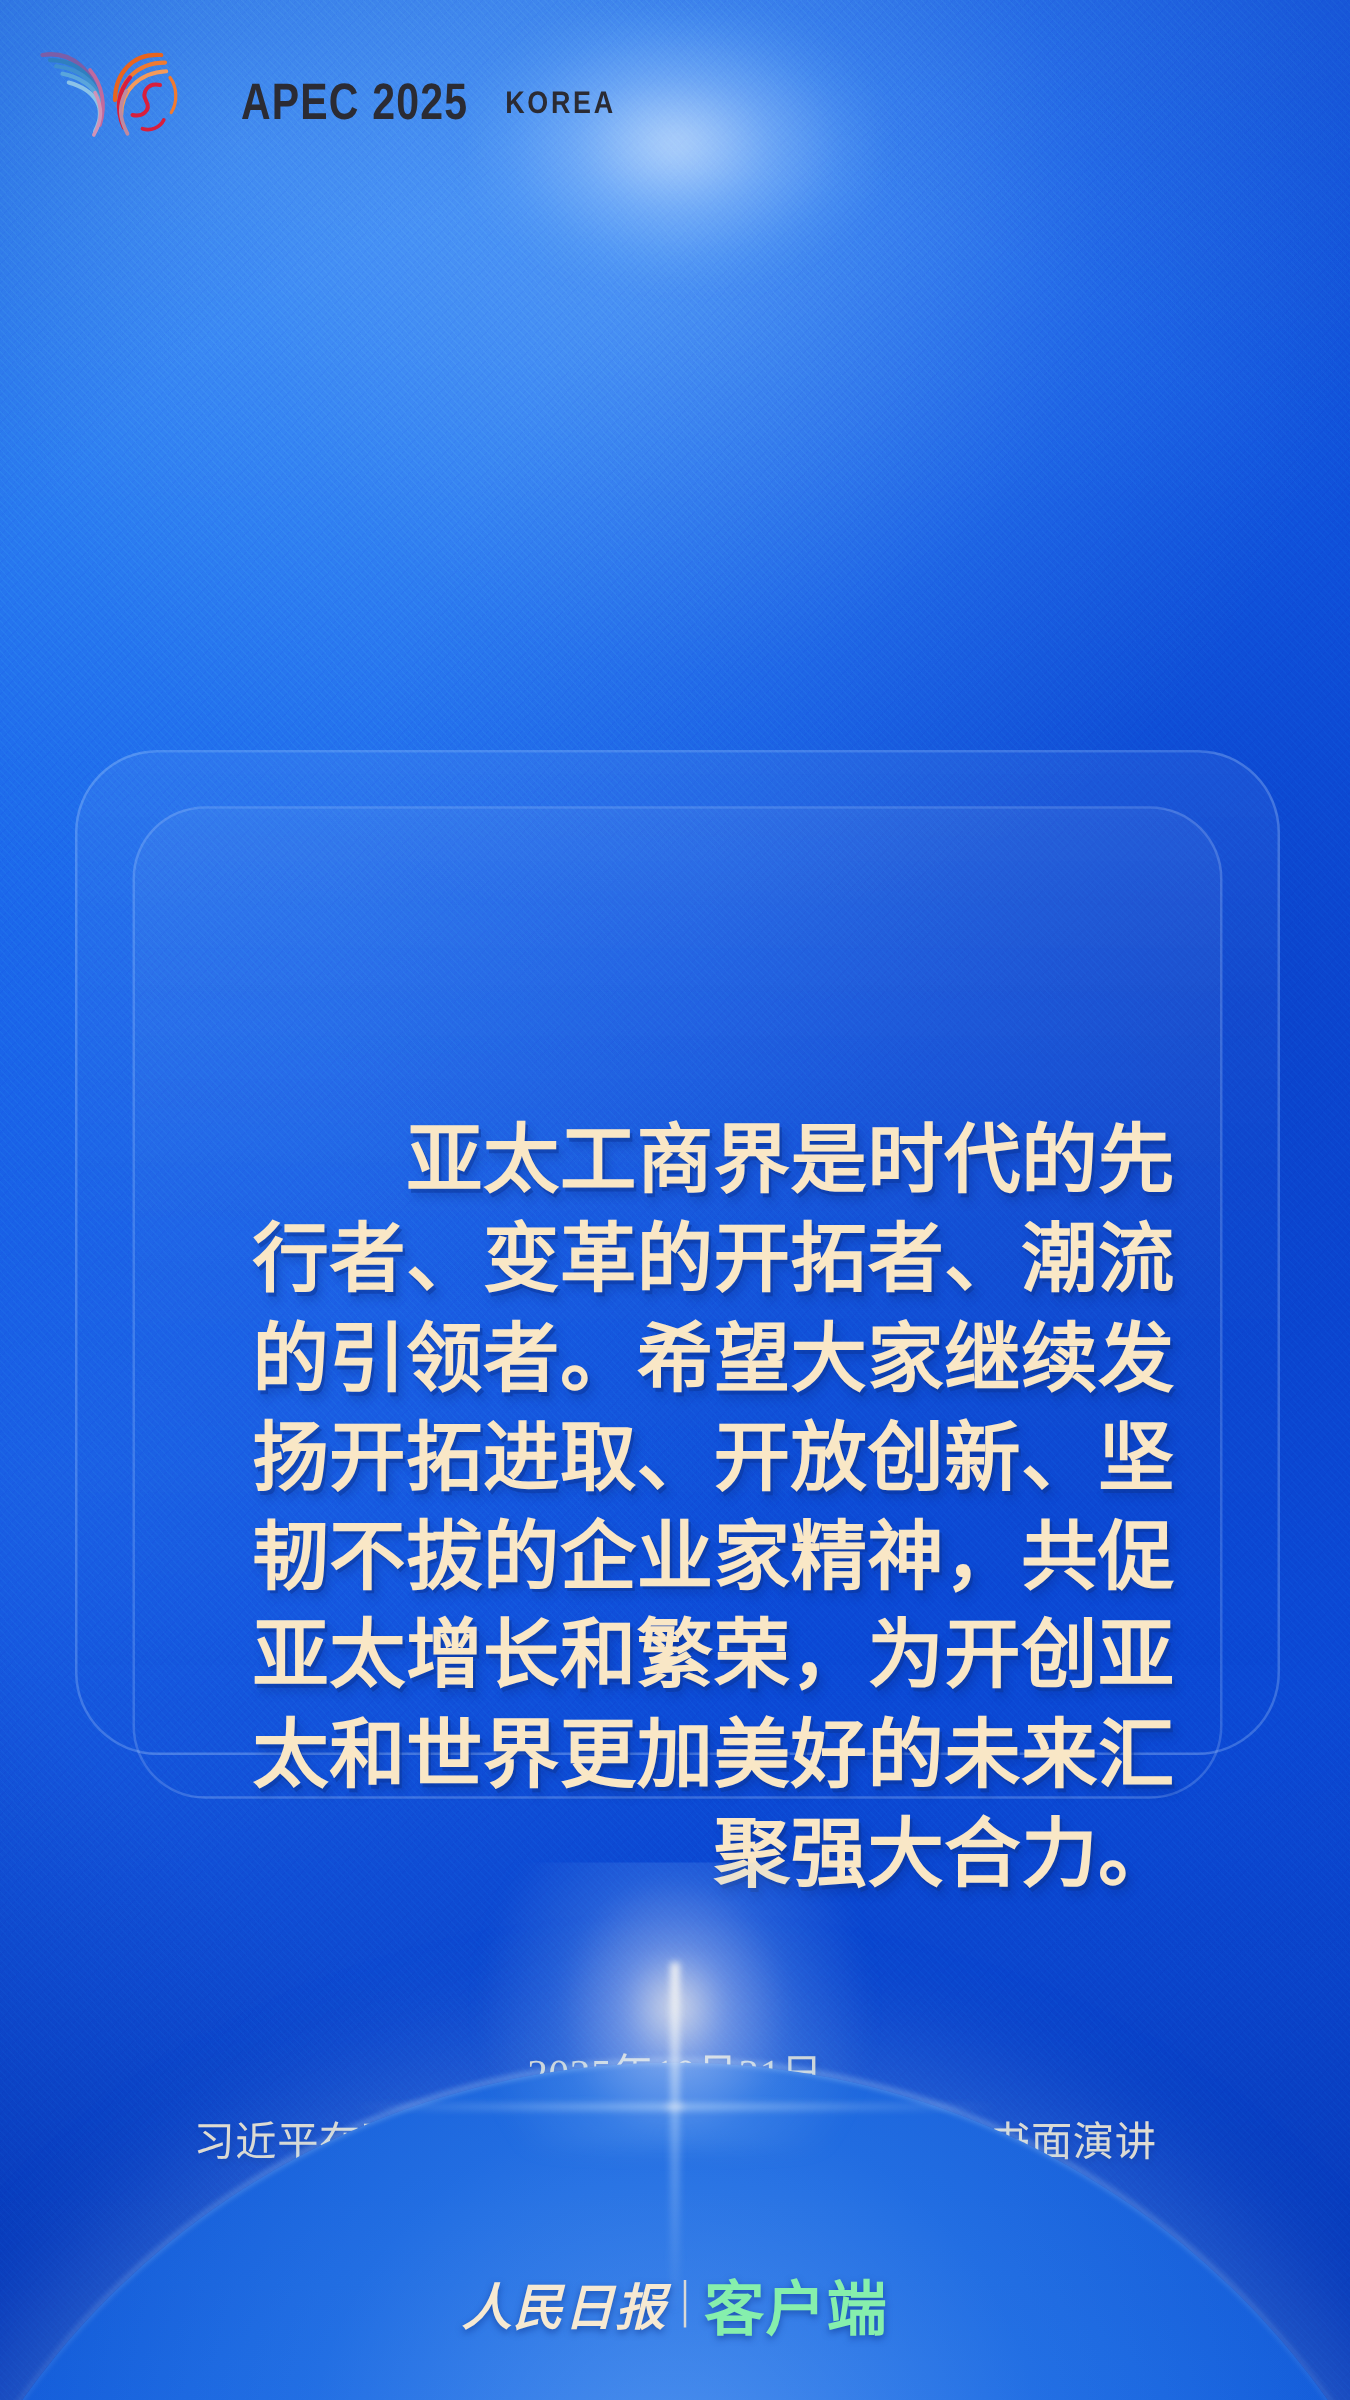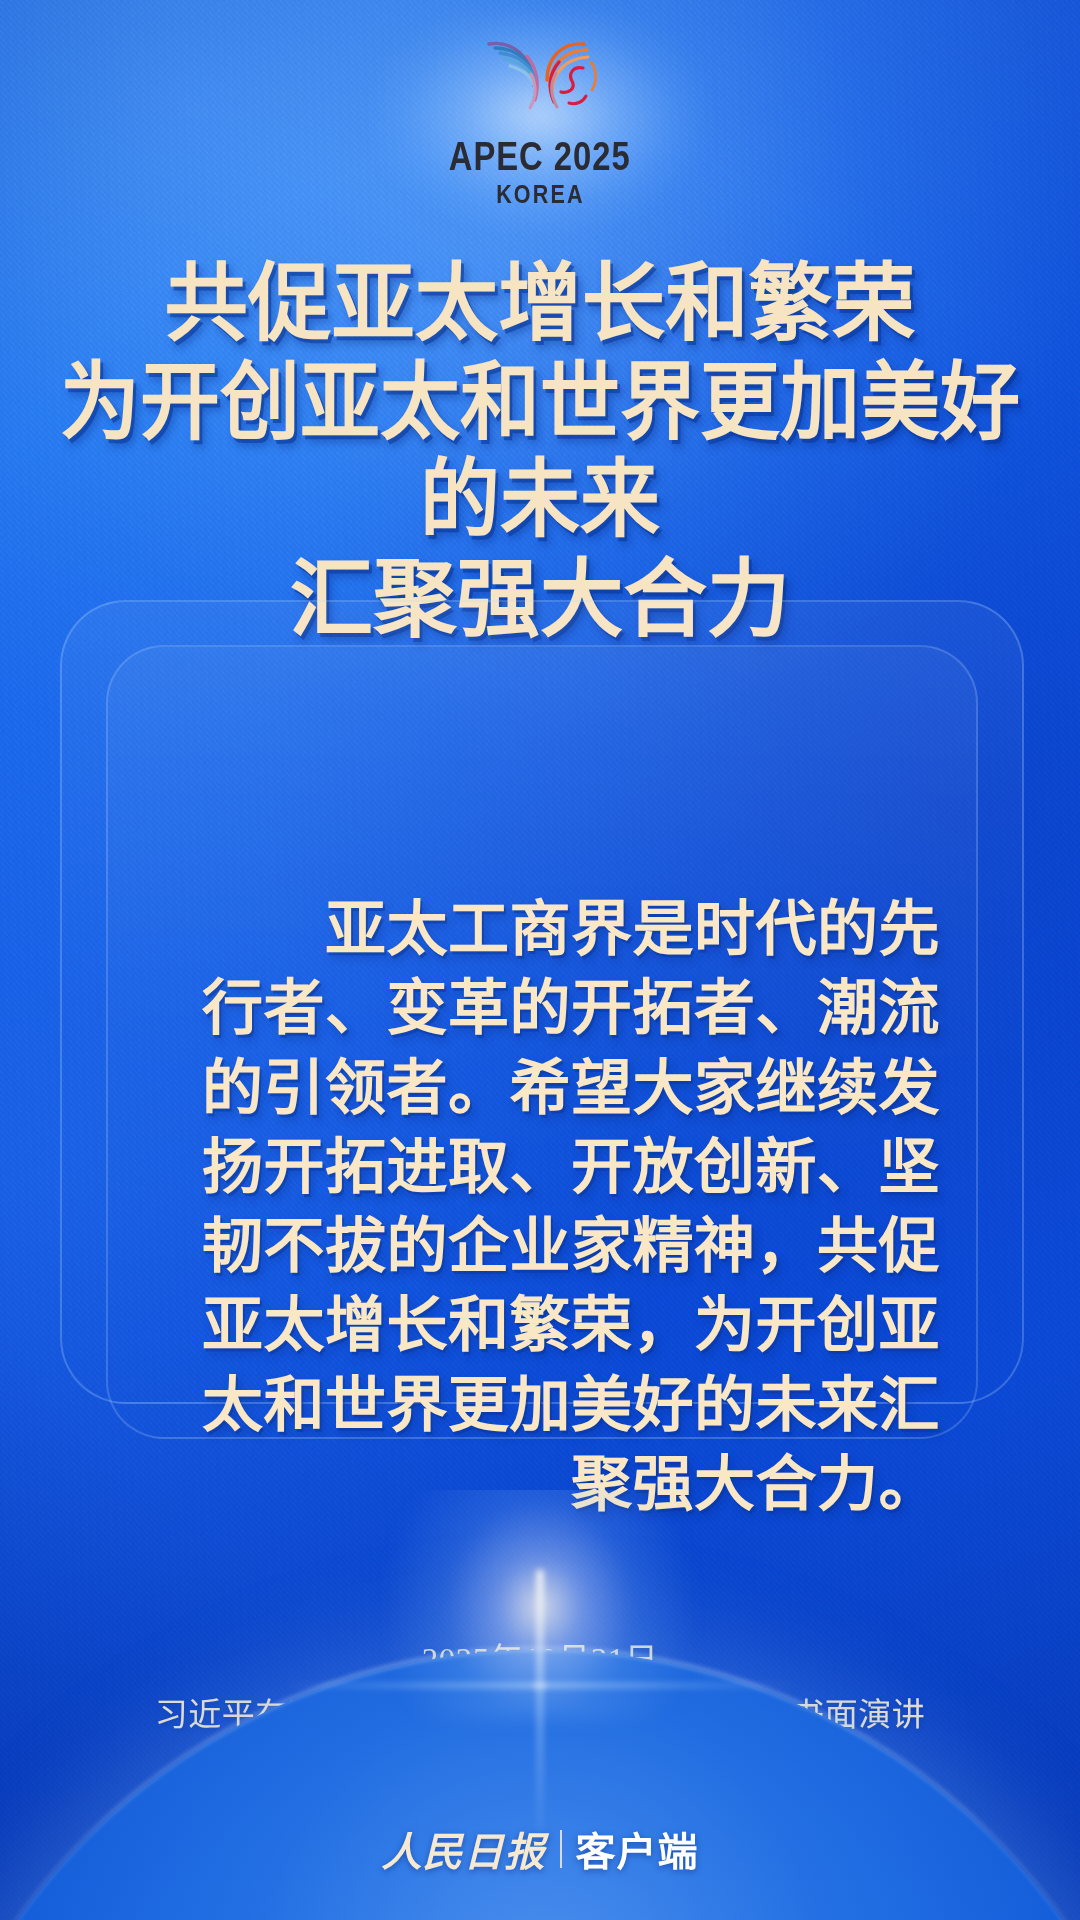--- a/index.html
+++ b/index.html
@@ -42,21 +42,21 @@
   }
   .bg-vignette {
     position: absolute; inset: 0;
     background: radial-gradient(110% 70% at 50% 46%, rgba(0,0,0,0) 55%, rgba(4,40,150,0.30) 100%);
   }
 
   
   .logo-block {
     position: absolute;
     left: 0; right: 0; top: 26px;
-    display: flex; flex-direction: column; align-items: center;
+    display: flex; flex-direction: row; align-items: center;
   }
   .logo-glow {
     position: absolute;
     left: 50%; top: -14px;
     transform: translateX(-50%);
     width: 330px; height: 215px;
     background: radial-gradient(ellipse at 50% 48%, rgba(225,240,255,0.68) 0%, rgba(180,215,255,0.34) 34%, rgba(140,195,255,0.12) 58%, rgba(0,0,0,0) 76%);
     filter: blur(9px);
     pointer-events: none;
   }
@@ -238,22 +238,22 @@
     letter-spacing: 1px;
     text-shadow: 0 2px 6px rgba(6,40,130,0.5);
   }
   .footer-div {
     width: 2px; height: 38px;
     background: rgba(246,233,210,0.85);
   }
   .footer-app {
     font-family: "Liberation Sans", "DejaVu Sans", sans-serif;
     font-weight: 700;
-    font-size: 40px;
-    color: #ffffff;
+    font-size: 48px;
+    color: #86efac;
     letter-spacing: 1px;
     text-shadow: 0 2px 6px rgba(6,40,130,0.5);
   }
 </style>
 </head>
 <body>
 
 <div id="poster">
 
   <div class="bg-base"></div>
@@ -284,25 +284,20 @@
         <path d="M128 42 C118 40 113 48 117 55 C121 62 114 68 106 66" stroke="#d81e3c" stroke-width="3.2"></path>
         <path d="M114 77 C121 79 128 76 131 70" stroke="#d81e3c" stroke-width="3.0"></path>
         <path d="M136 36 C142 44 142 56 137 64" stroke="#f07a30" stroke-width="2.6"></path>
       </svg>
     </div>
 
     <div class="logo-apec">APEC 2025</div>
     <div class="logo-korea">KOREA</div>
   </div>
 
-  <div class="headline">
-    <span class="hl hl-1">共促亚太增长和繁荣</span>
-    <span class="hl hl-2">为开创亚太和世界更加美好的未来</span>
-    <span class="hl hl-3">汇聚强大合力</span>
-  </div>
 
   <div class="card-outer"></div>
   <div class="card-inner"></div>
   <div class="quote">亚太工商界是时代的先行者、变革的开拓者、潮流的引领者。希望大家继续发扬开拓进取、开放创新、坚韧不拔的企业家精神，共促亚太增长和繁荣，为开创亚太和世界更加美好的未来汇聚强大合力。</div>
 
   <div class="attribution">
     <span class="att-date">2025年10月31日</span>
     <span class="att-source">习近平在亚太经合组织工商领导人峰会上的书面演讲</span>
   </div>
 

